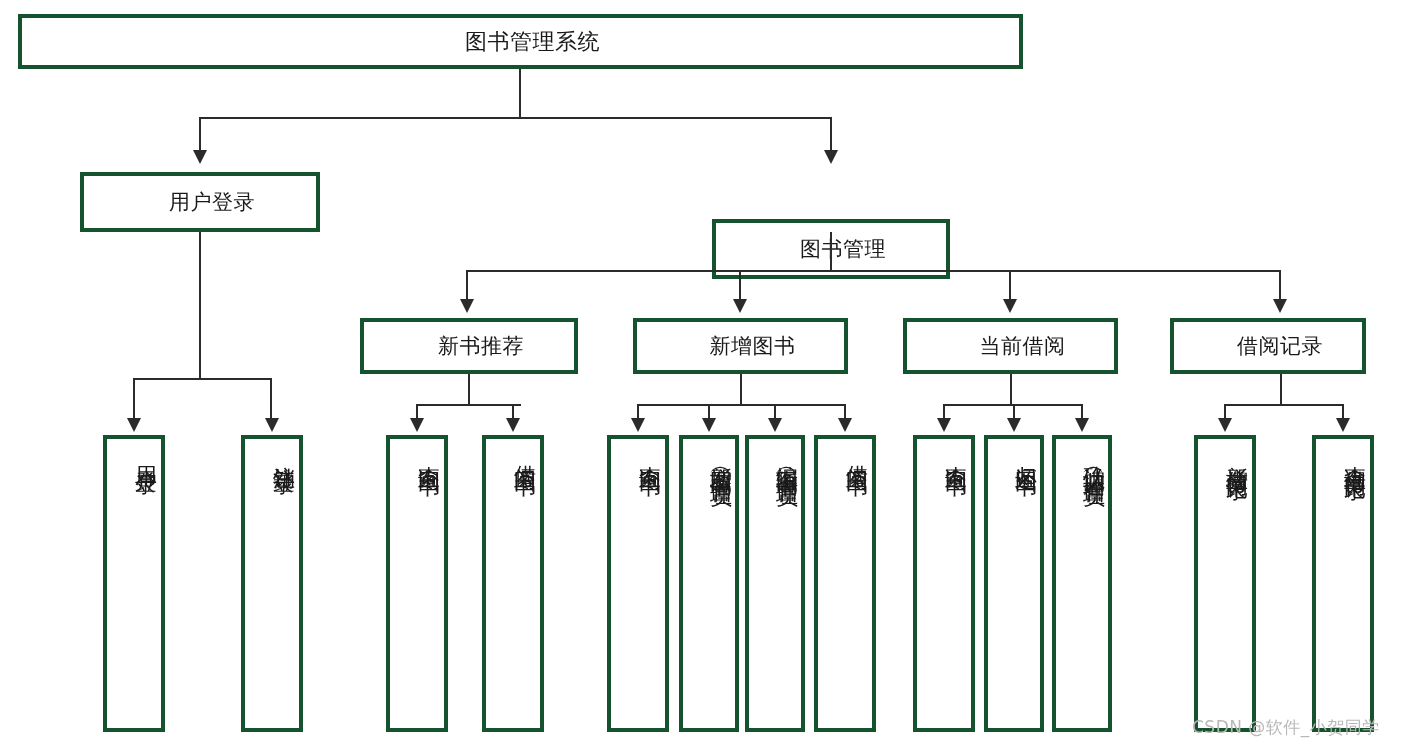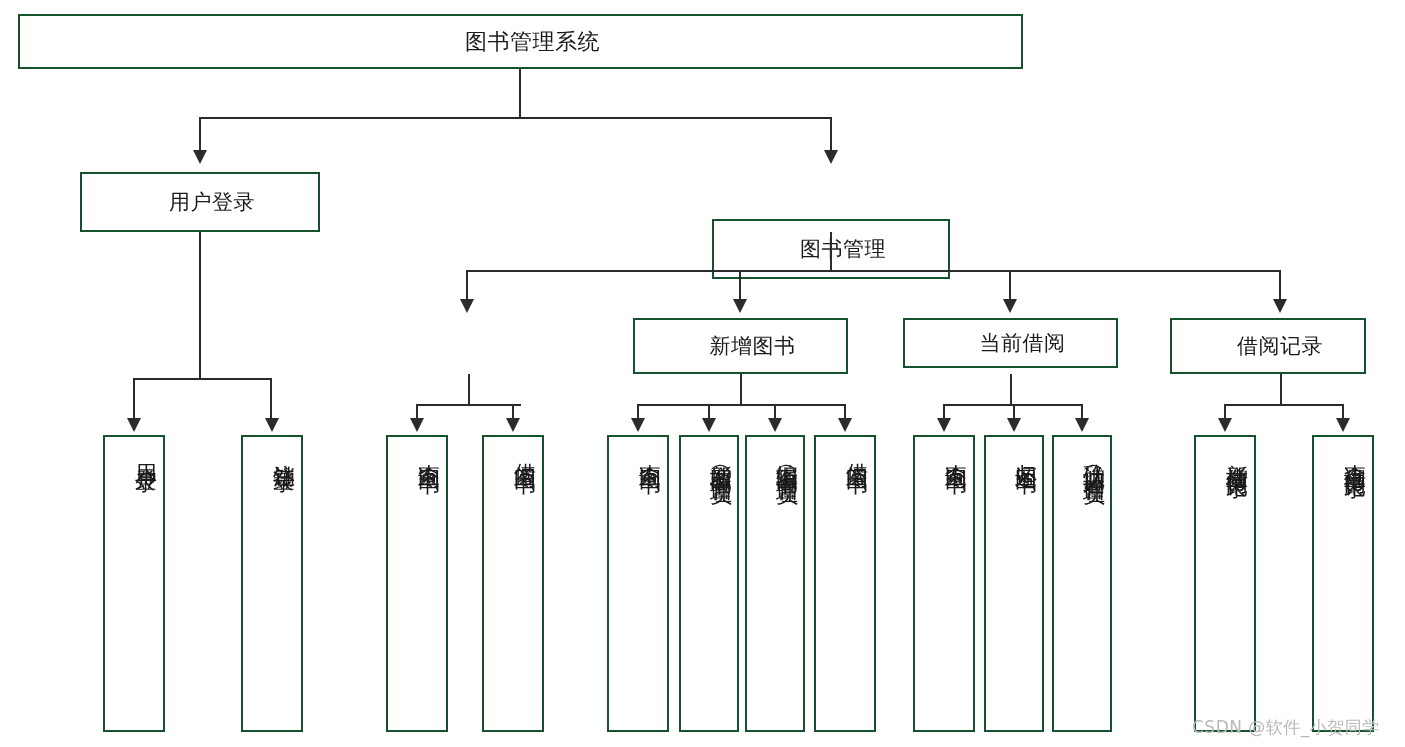--- a/index.html
+++ b/index.html
@@ -13,21 +13,21 @@
     width:1405px;
     height:747px;
     background:#ffffff;
     overflow:hidden;
   }
   
   .node{
     position:absolute;
     box-sizing:border-box;
     background:#ffffff;
-    border:2px solid #14532d;
+    border:4px solid #14532d;
     display:flex;
     align-items:center;
     justify-content:center;
     color:#1a1a1a;
     padding-left:24px;
   }
   .node .lbl{
     display:block;
     line-height:1.06;
     letter-spacing:0.5px;
@@ -114,24 +114,27 @@
 
   <div class="ln v" style="left:466px;top:270px;width:2px;height:30px;"></div>
   <div class="arrow" style="left:460px;top:299px;"></div>
   <div class="ln v" style="left:739px;top:270px;width:2px;height:30px;"></div>
   <div class="arrow" style="left:733px;top:299px;"></div>
   <div class="ln v" style="left:1009px;top:270px;width:2px;height:30px;"></div>
   <div class="arrow" style="left:1003px;top:299px;"></div>
   <div class="ln v" style="left:1279px;top:270px;width:2px;height:30px;"></div>
   <div class="arrow" style="left:1273px;top:299px;"></div>
 
+  <div class="node horiz" style="left:360px;top:318px;width:218px;height:56px;">
+    <span class="lbl">新书推荐</span>
+  </div>
   <div class="node horiz" style="left:633px;top:318px;width:215px;height:56px;">
     <span class="lbl">新增图书</span>
   </div>
-  <div class="node horiz" style="left:903px;top:318px;width:215px;height:50px;">
+  <div class="node horiz" style="left:903px;top:318px;width:215px;height:56px;">
     <span class="lbl">当前借阅</span>
   </div>
   <div class="node horiz" style="left:1170px;top:318px;width:196px;height:56px;">
     <span class="lbl">借阅记录</span>
   </div>
 
   <div class="ln v" style="left:468px;top:374px;width:2px;height:30px;"></div>
   <div class="ln h" style="left:416px;top:404px;width:105px;height:2px;"></div>
   <div class="ln v" style="left:416px;top:404px;width:2px;height:15px;"></div>
   <div class="arrow" style="left:410px;top:418px;"></div>

